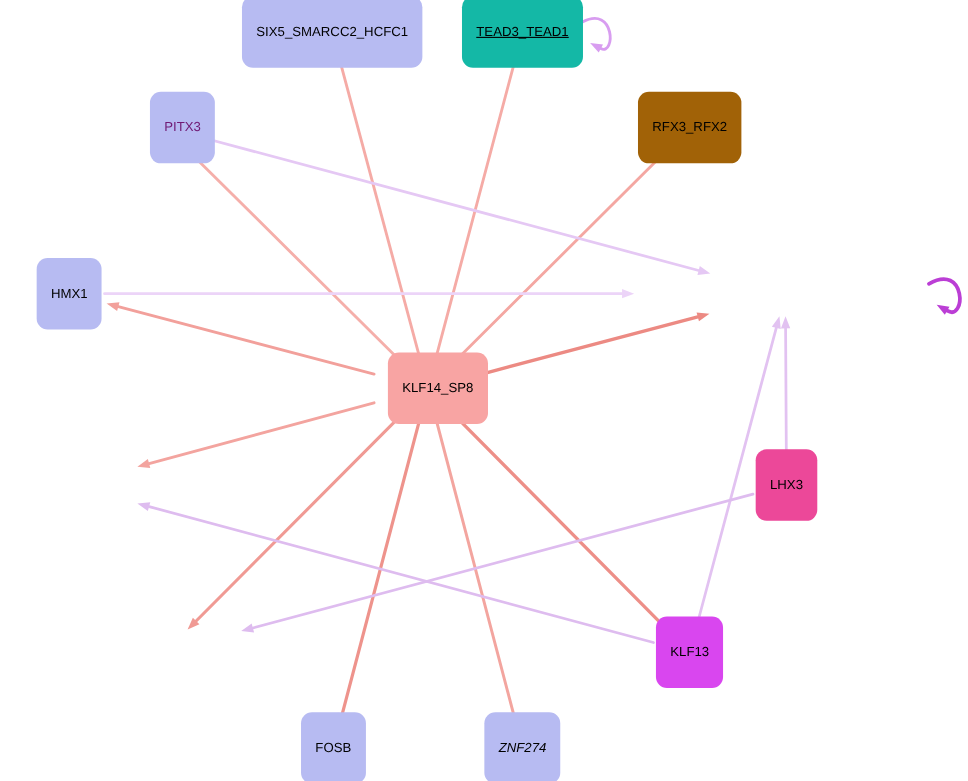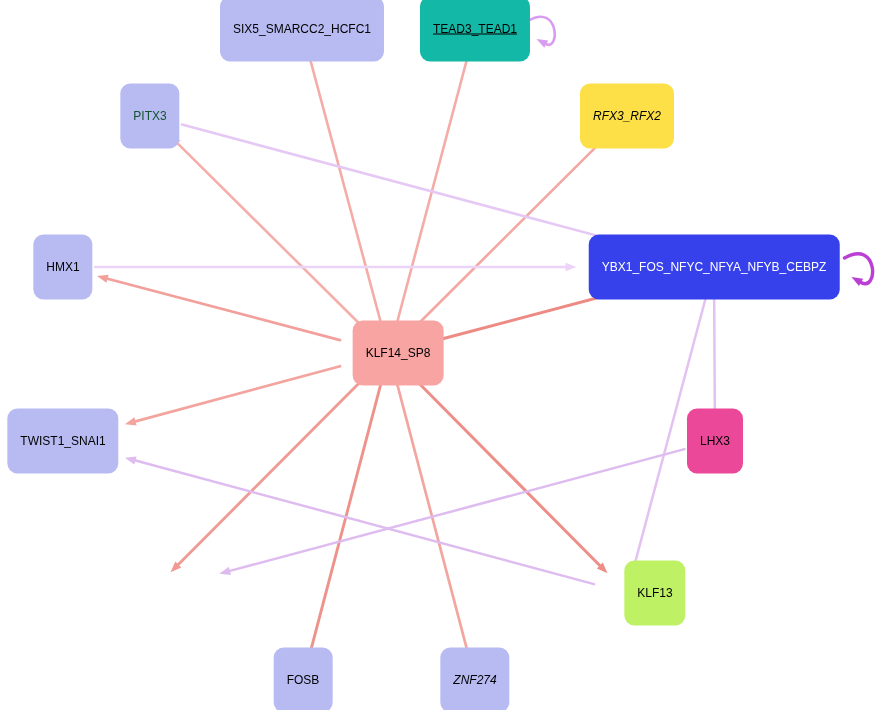--- a/index.html
+++ b/index.html
@@ -114,24 +114,22 @@
         <polygon points="536.5,39 548.1904873470187,40.404459180324466 544.2795495089863,47.83847325261726" fill="#d89df0"></polygon>
       </g>
       <g>
         <path d="M 844.5 258 C 878.5 238.5 878.5 292.5 861.0397840651829 282.47654270408646" fill="none" stroke="#bb3ed5" stroke-width="3.4" stroke-linecap="round"></path>
         <polygon points="851.5,277 863.1308276431067,278.8340796973803 858.948740487259,286.11900571079263" fill="#bb3ed5"></polygon>
       </g>
     </svg>
   <div id="node-layer">
       <div class="node" style="left: 302px; top: 29px; background: rgb(183, 187, 242); color: rgb(0, 0, 0);">SIX5_SMARCC2_HCFC1</div>
       <div class="node" style="left: 475px; top: 29px; background: #14b8a6; color: rgb(0, 0, 0); text-decoration: underline;">TEAD3_TEAD1</div>
-      <div class="node" style="left: 150px; top: 116px; background: rgb(183, 187, 242); color: #14532d;">PITX3</div>
-      <div class="node" style="left: 627px; top: 116px; background: #fde047; color: rgb(0, 0, 0); font-style: italic;">RFX3_RFX2</div>
+      <div class="node" style="left: 166px; top: 116px; background: rgb(183, 187, 242); color: #701a75;">PITX3</div>
+      <div class="node" style="left: 627px; top: 116px; background: #a16207; color: rgb(0, 0, 0);">RFX3_RFX2</div>
       <div class="node" style="left: 63px; top: 267px; background: rgb(183, 187, 242); color: rgb(0, 0, 0);">HMX1</div>
-      <div class="node" style="left: 714px; top: 267px; background: rgb(54, 65, 236); color: rgb(255, 255, 255);">YBX1_FOS_NFYC_NFYA_NFYB_CEBPZ</div>
       <div class="node" style="left: 398px; top: 353px; background: rgb(248, 164, 163); color: rgb(0, 0, 0);">KLF14_SP8</div>
-      <div class="node" style="left: 63px; top: 441px; background: rgb(183, 187, 242); color: rgb(0, 0, 0);">TWIST1_SNAI1</div>
       <div class="node" style="left: 715px; top: 441px; background: #ec4899; color: rgb(0, 0, 0);">LHX3</div>
-      <div class="node" style="left: 627px; top: 593px; background: #bef264; color: rgb(0, 0, 0); margin-left: 28px;">KLF13</div>
+      <div class="node" style="left: 627px; top: 593px; background: #d946ef; color: rgb(0, 0, 0);">KLF13</div>
       <div class="node" style="left: 303px; top: 680px; background: rgb(183, 187, 242); color: rgb(0, 0, 0);">FOSB</div>
       <div class="node" style="left: 475px; top: 680px; background: rgb(183, 187, 242); color: #000000; font-style: italic;">ZNF274</div>
     </div>
 </div>
 
 </body></html>

